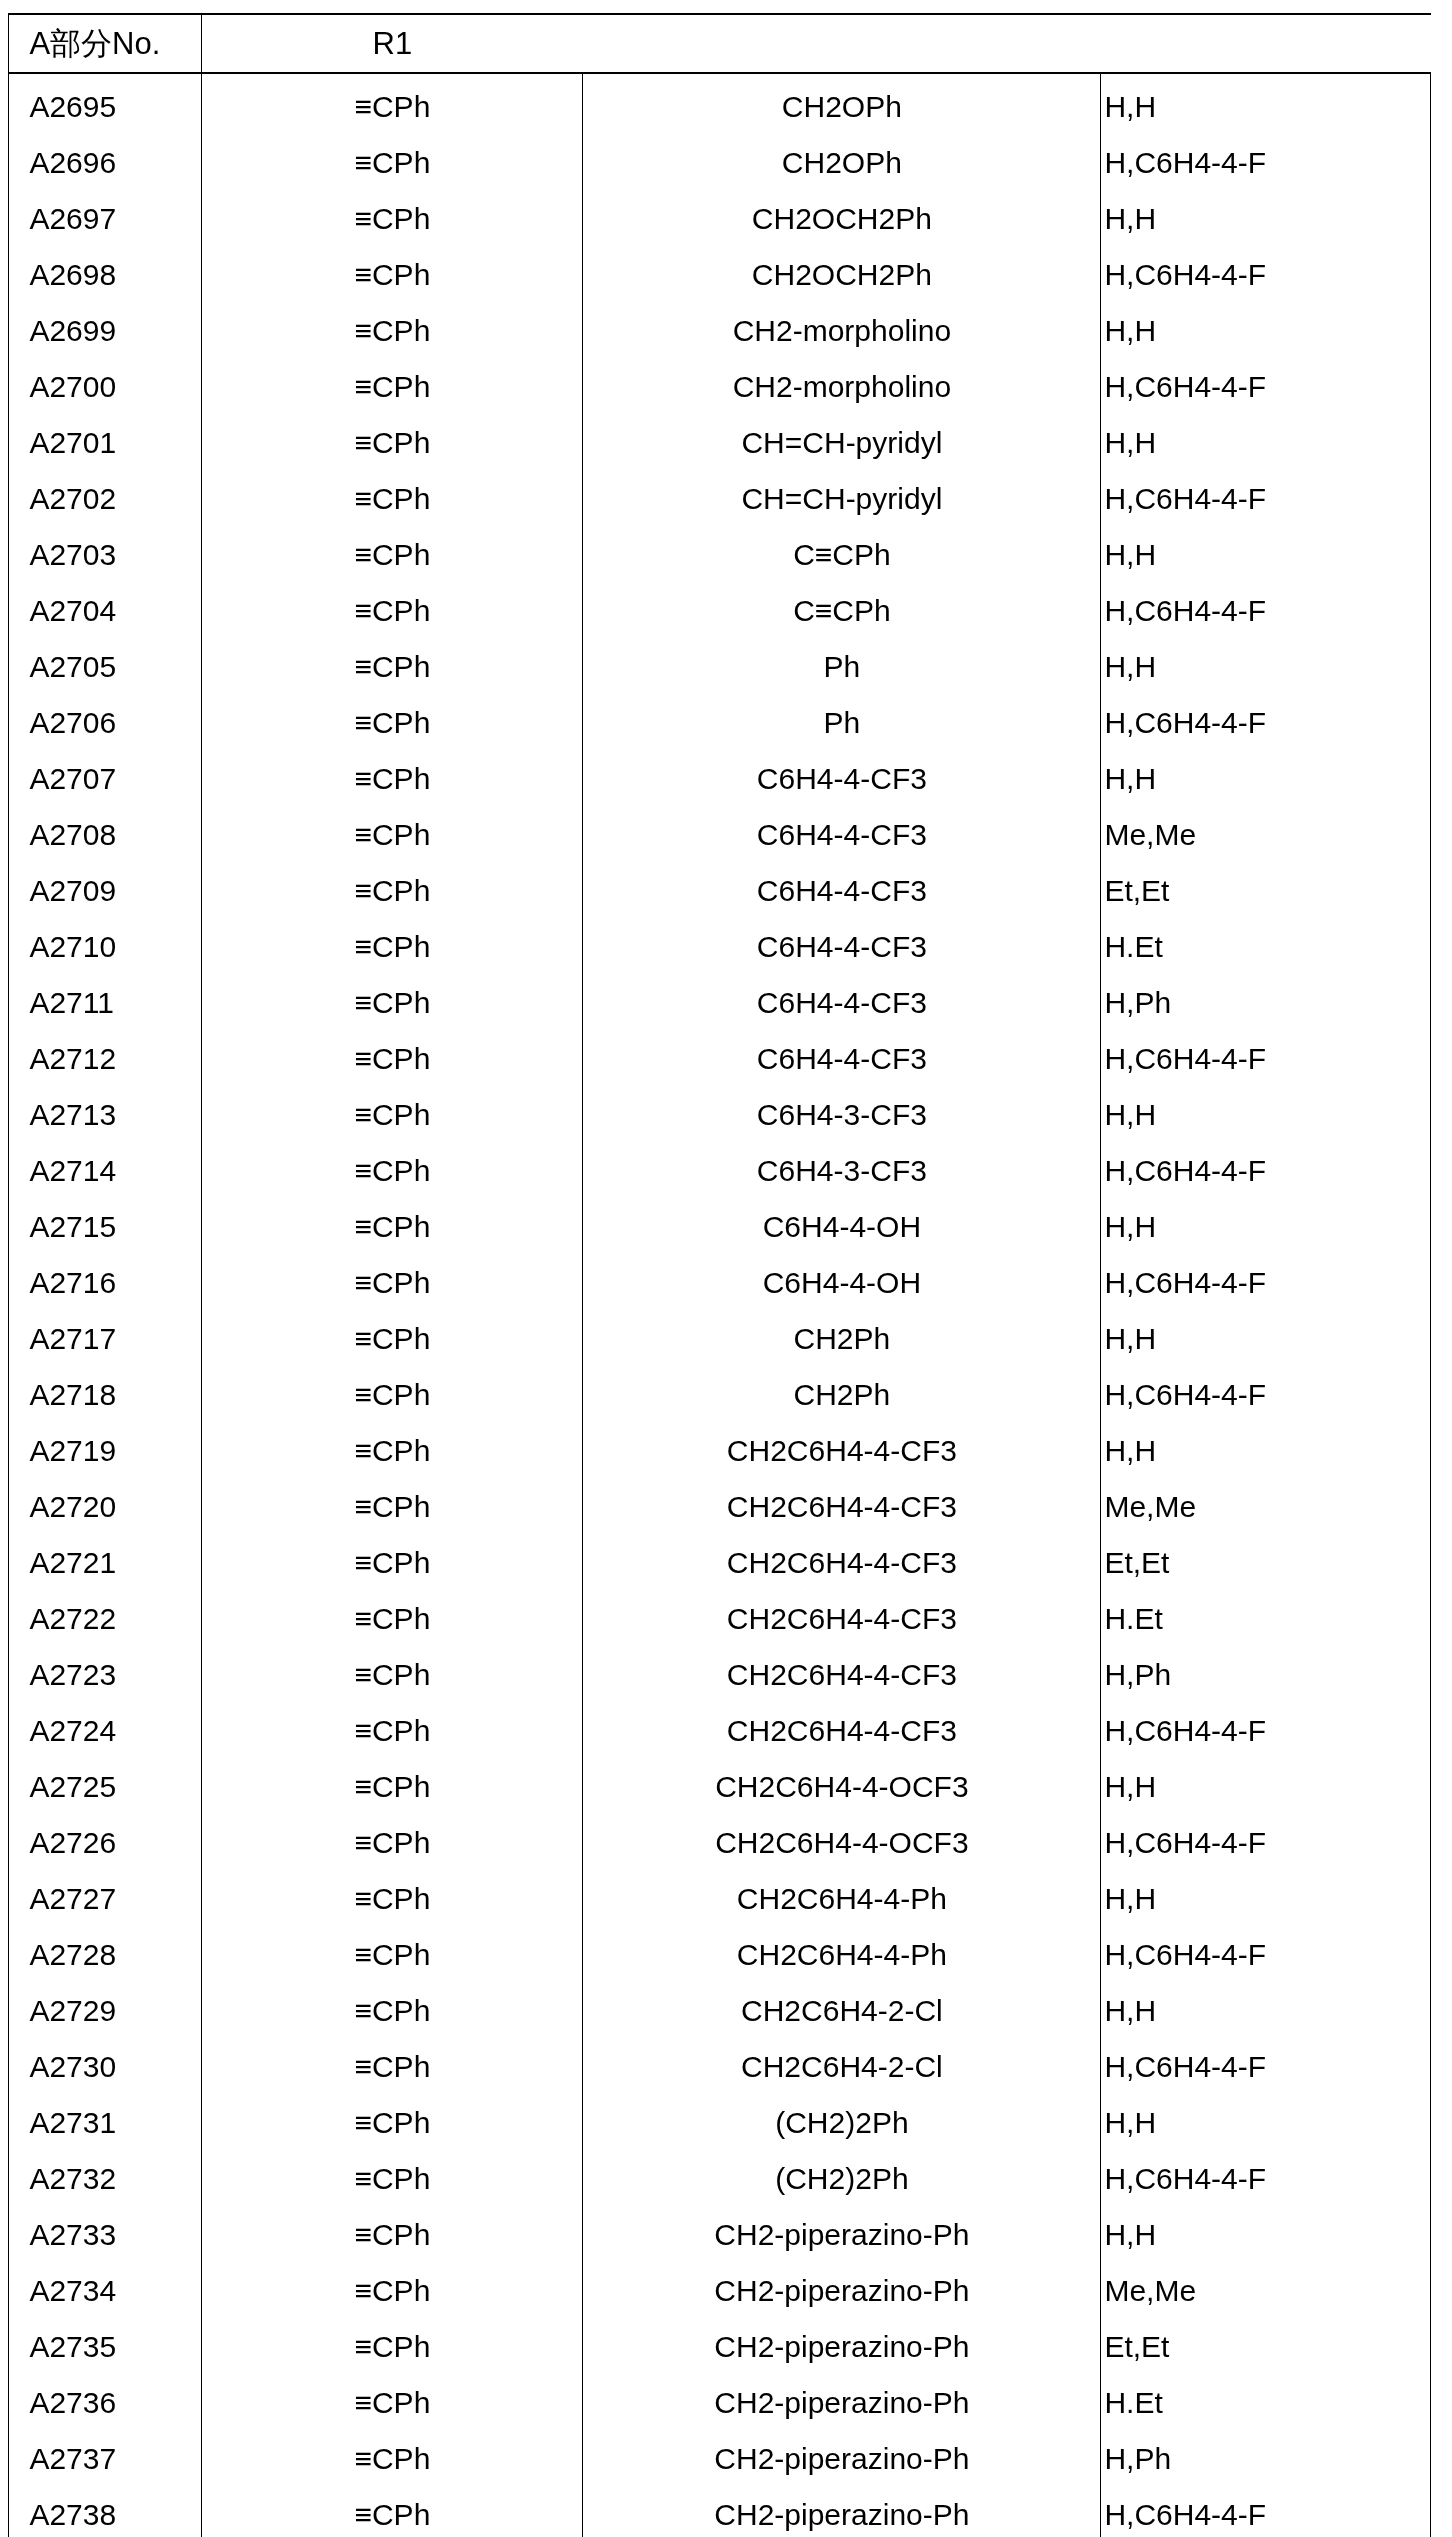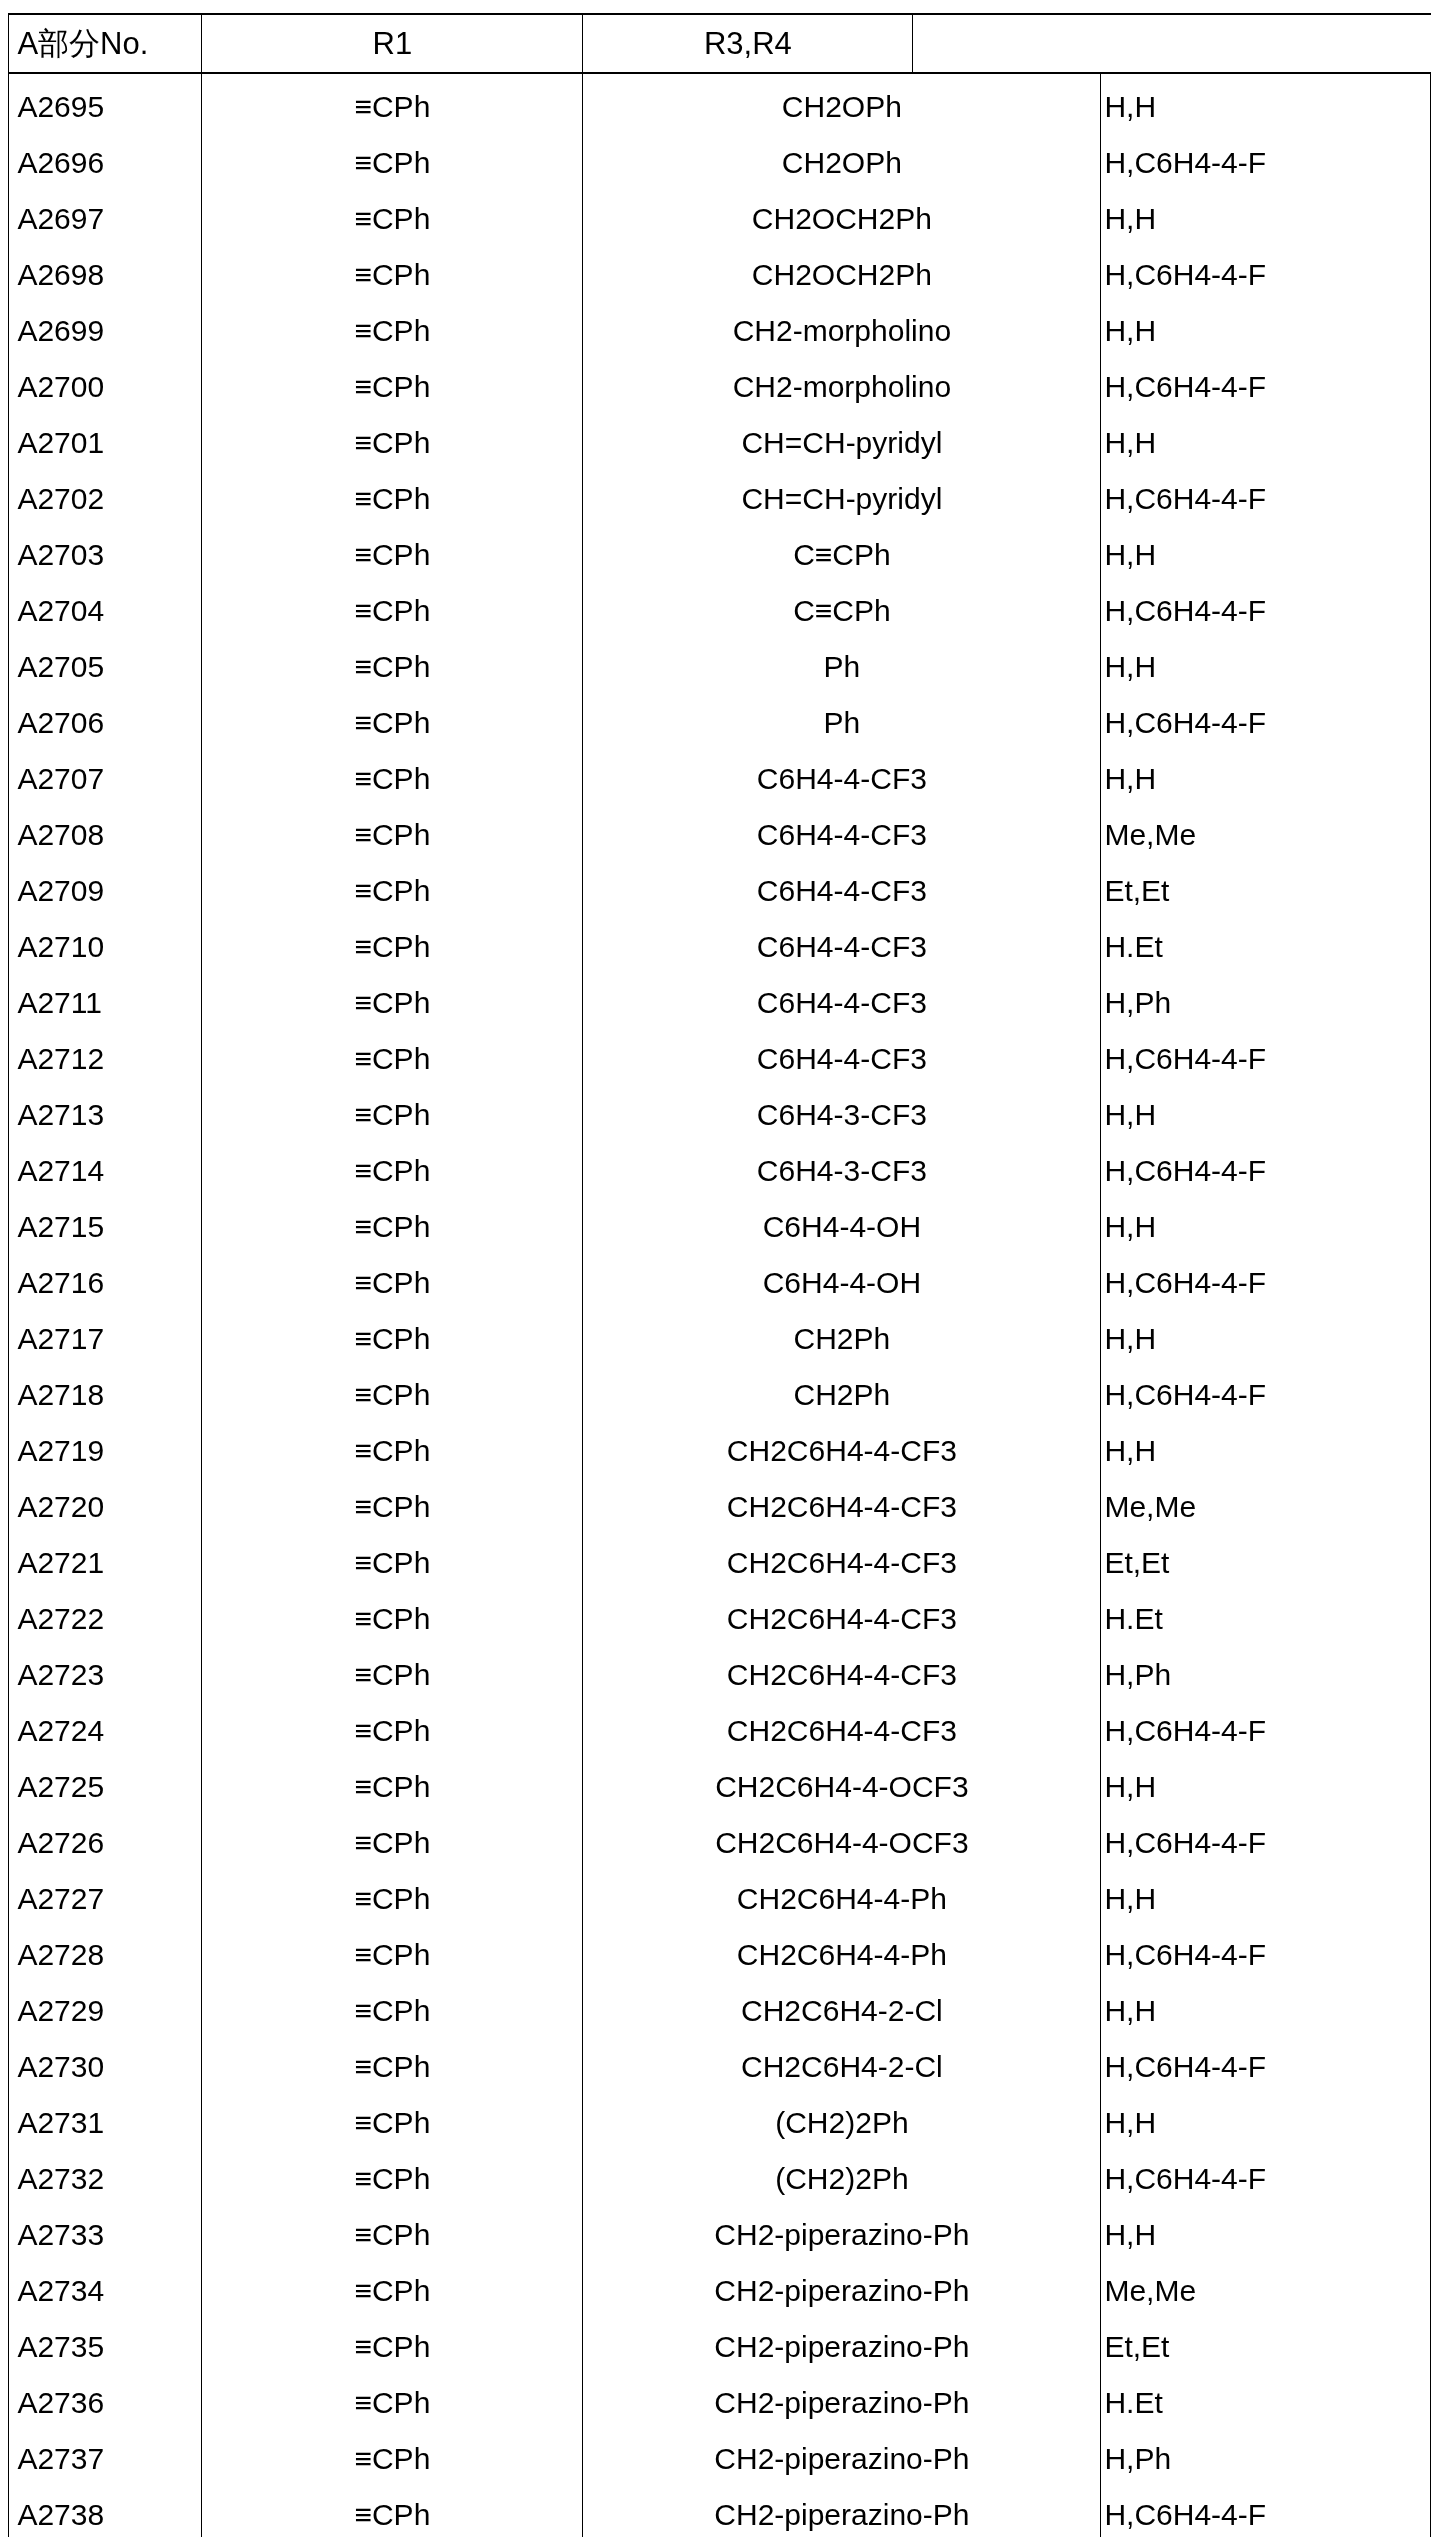--- a/index.html
+++ b/index.html
@@ -37,34 +37,33 @@
       display: flex;
       align-items: center;
       font-size: 30px;
       white-space: nowrap;
       padding-top: 9.3px;
     }
     .header .cell {
       padding-top: 0;
       font-size: 31px;
     }
-    .c0 { width: 193px; justify-content: flex-start; padding-left: 8px; }
+    .c0 { width: 193px; justify-content: flex-start; padding-left: 20px; }
     .c1 { width: 381px; justify-content: center; }
     .c2 { width: 518px; justify-content: center; }
     .c3 { width: 331px; justify-content: flex-start; padding-left: 3px; border-right: 1.9px solid #000; }
     .header .c3 { justify-content: center; padding-left: 0; }
   </style>
 </head>
 <body>
 
 <div class="table">
   <div class="row header">
     <div class="cell c0">A部分No.</div>
     <div class="cell c1">R1</div>
-    <div class="cell c3">R3,R4</div>
   </div>
   <div id="table-body">
       <div class="row">
         <div class="cell c0">A2695</div>
         <div class="cell c1">≡CPh</div>
         <div class="cell c2">CH2OPh</div>
         <div class="cell c3">H,H</div>
       </div>
       <div class="row">
         <div class="cell c0">A2696</div>

